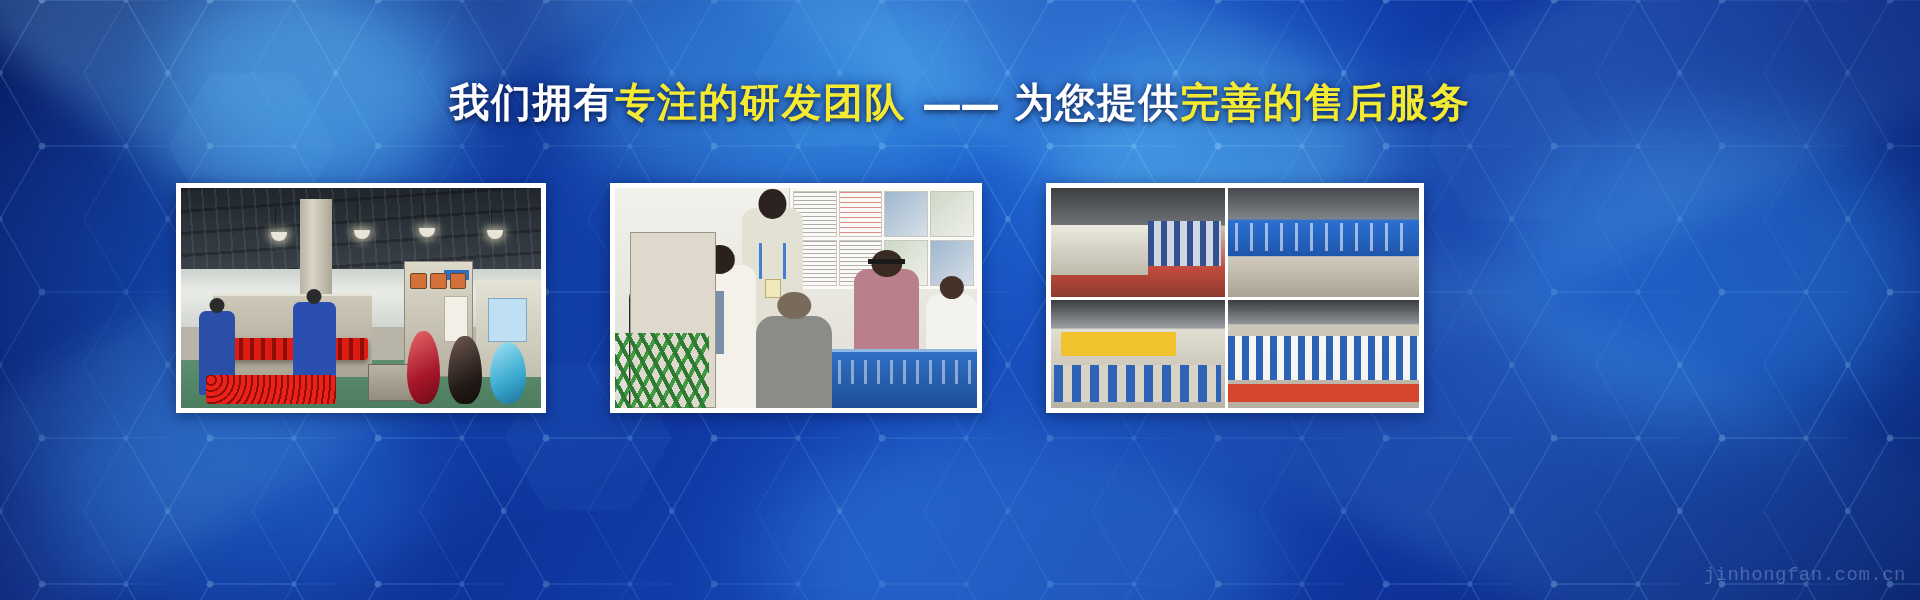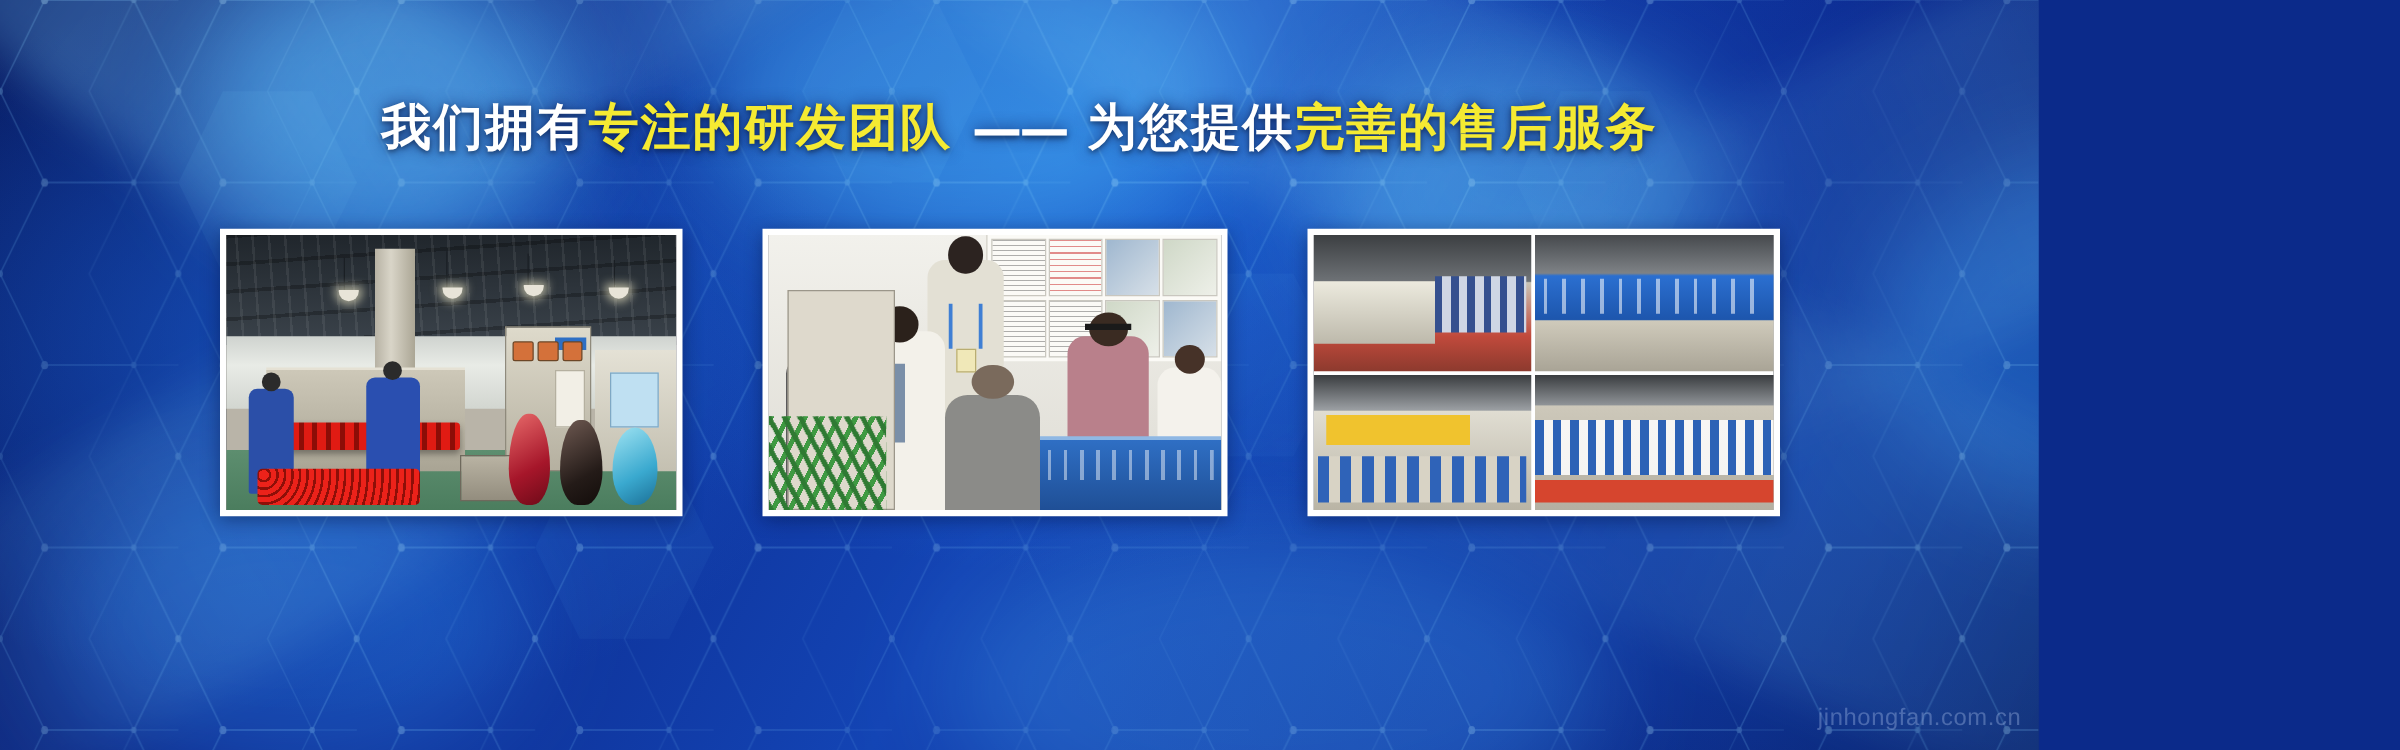--- a/index.html
+++ b/index.html
@@ -6,21 +6,21 @@
   * { margin:0; padding:0; box-sizing:border-box; }
   html,body { width:1920px; height:600px; overflow:hidden; }
   body {
     font-family:"Liberation Sans","DejaVu Sans",sans-serif;
     background:#0b2a8a;
   }
 
   
   .banner {
     position:relative;
-    width:1631px; height:600px;
+    width:1920px; height:600px;
     overflow:hidden;
     background:
       radial-gradient(ellipse 620px 420px at 16% 46%, rgba(30,110,225,.55) 0%, rgba(30,110,225,0) 70%),
       radial-gradient(ellipse 700px 480px at 52% 22%, rgba(42,140,245,.45) 0%, rgba(42,140,245,0) 68%),
       radial-gradient(ellipse 900px 600px at 88% 62%, rgba(24,92,210,.42) 0%, rgba(24,92,210,0) 72%),
       linear-gradient(118deg, #081c63 0%, #0c2a8d 26%, #1344b4 52%, #0d2c92 76%, #071a5c 100%);
   }
 
   
   .hexmesh {
@@ -257,21 +257,21 @@
   .q3:before{ content:""; position:absolute; left:6%; top:30%; width:66%; height:22%; background:#f0c32e; }
   .q4 { background:linear-gradient(180deg,#3a3d40 0%, #8e9296 22%, #cdc8ba 23%, #b4afa1 100%); }
   .q4:after{ content:""; position:absolute; left:0; top:34%; width:100%; height:40%;
     background:repeating-linear-gradient(90deg,#2c62b6 0 7px, rgba(255,255,255,.85) 7px 14px); }
   .q4:before{ content:""; position:absolute; left:0; bottom:6%; width:100%; height:16%; background:#d6452e; }
 
   
   .watermark {
     position:absolute;
     right:14px; bottom:14px;
-    font-family:Liberation Sans, sans-serif;
+    font-family:Liberation Mono, monospace;
     font-size:19px;
     letter-spacing:.5px;
     color:rgba(200,220,255,.30);
     z-index:8;
     user-select:none;
   }
 </style>
 </head>
 <body>
 

